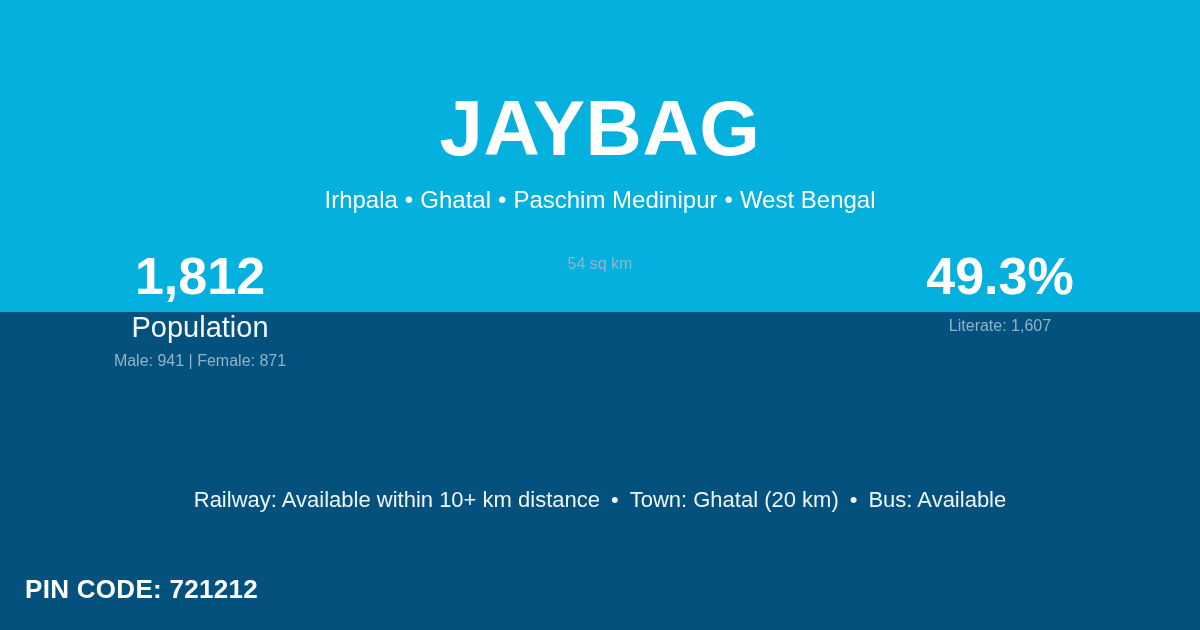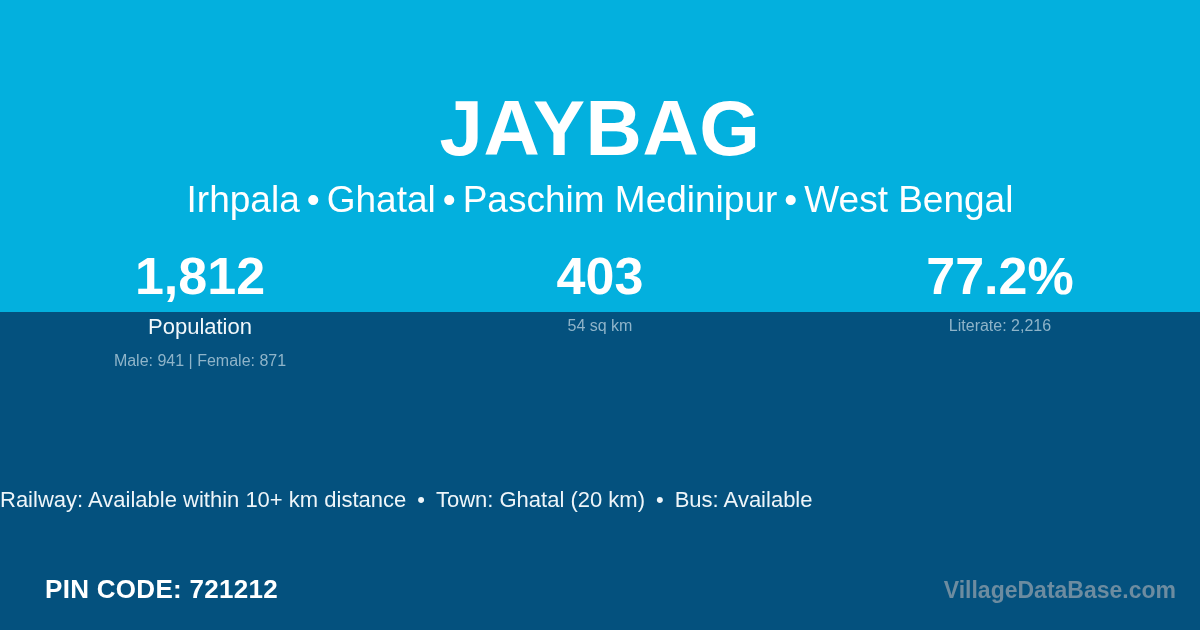--- a/index.html
+++ b/index.html
@@ -62,21 +62,21 @@
     letter-spacing: 0.5px;
     color: #ffffff;
     white-space: nowrap;
   }
 
   .breadcrumb {
     position: absolute;
     left: 0;
     top: 182px;
     width: 1200px;
-    font-size: 37px;
+    font-size: 24px;
     font-weight: 400;
     line-height: 36px;
     color: #ffffff;
     white-space: nowrap;
   }
   .breadcrumb .sep {
     padding: 0 7px;
     color: #ffffff;
   }
 
@@ -100,21 +100,21 @@
     font-size: 52px;
     font-weight: 700;
     line-height: 62px;
     color: #ffffff;
     letter-spacing: 0px;
     white-space: nowrap;
   }
 
   .stat-label {
     margin-top: 5px;
-    font-size: 22px;
+    font-size: 29px;
     font-weight: 400;
     line-height: 30px;
     color: #f2f8fb;
     white-space: nowrap;
   }
 
   .stat-sub {
     margin-top: 8px;
     font-size: 16px;
     font-weight: 400;
@@ -122,21 +122,21 @@
     color: #8fb4c9;
     white-space: nowrap;
   }
 
   
   .transit {
     position: absolute;
     left: 0;
     top: 485px;
     width: 1200px;
-    text-align: left;
+    text-align: center;
     font-size: 22px;
     font-weight: 400;
     line-height: 30px;
     color: #eef5f9;
     white-space: nowrap;
     z-index: 3;
   }
   .transit .sep {
     padding: 0 11px;
     color: #eef5f9;
@@ -155,21 +155,20 @@
   .pin-code {
     position: absolute;
     left: 25px;
     top: 0;
     font-size: 26px;
     font-weight: 700;
     line-height: 34px;
     color: #ffffff;
     letter-spacing: 0.3px;
     white-space: nowrap;
-    margin-left: 20px;
   }
 
   .brand {
     position: absolute;
     right: 24px;
     top: 3px;
     font-size: 23px;
     font-weight: 700;
     line-height: 30px;
     color: #6d8ca0;
@@ -195,33 +194,31 @@
 
   <div class="stats">
 
     <div class="stat">
       <div class="stat-value">1,812</div>
       <div class="stat-label">Population</div>
       <div class="stat-sub">Male: 941 | Female: 871</div>
     </div>
 
     <div class="stat">
-      <div class="stat-value">403</div>
       <div class="stat-sub">54 sq km</div>
     </div>
 
     <div class="stat">
-      <div class="stat-value">77.2%</div>
-      <div class="stat-sub">Literate: 2,216</div>
+      <div class="stat-value">49.3%</div>
+      <div class="stat-sub">Literate: 1,607</div>
     </div>
 
   </div>
 
   <div class="transit">
     <span>Railway: Available within 10+ km distance</span><span class="sep">•</span><span>Town: Ghatal (20 km)</span><span class="sep">•</span><span>Bus: Available</span>
   </div>
 
   <div class="footer">
     <div class="pin-code">PIN CODE: 721212</div>
-    <div class="brand">VillageDataBase.com</div>
   </div>
 
 </div>
 
 </body></html>

